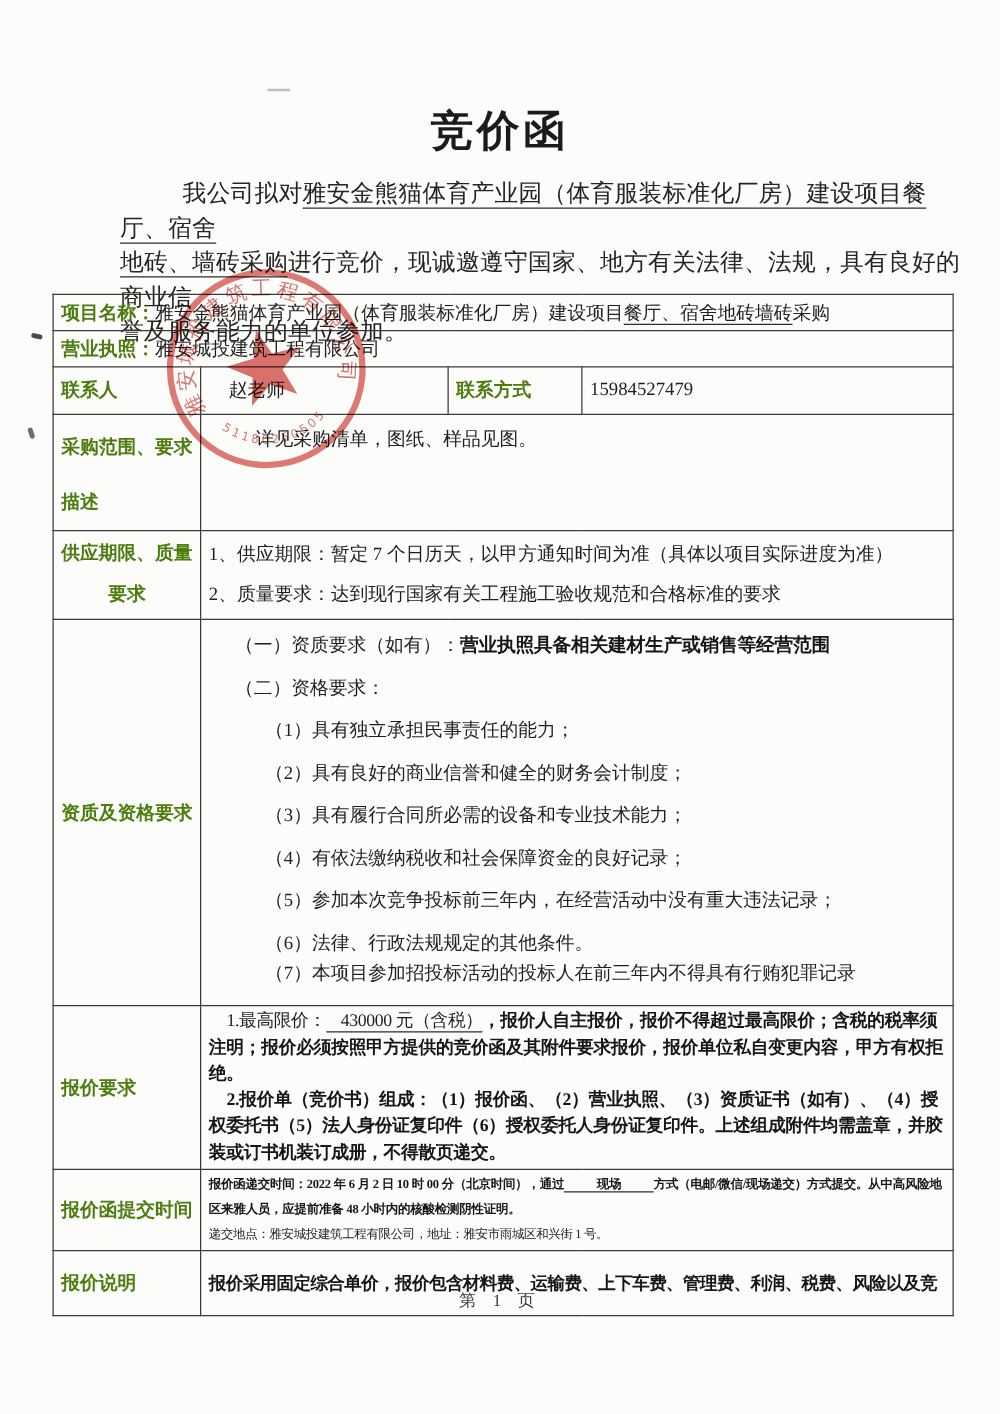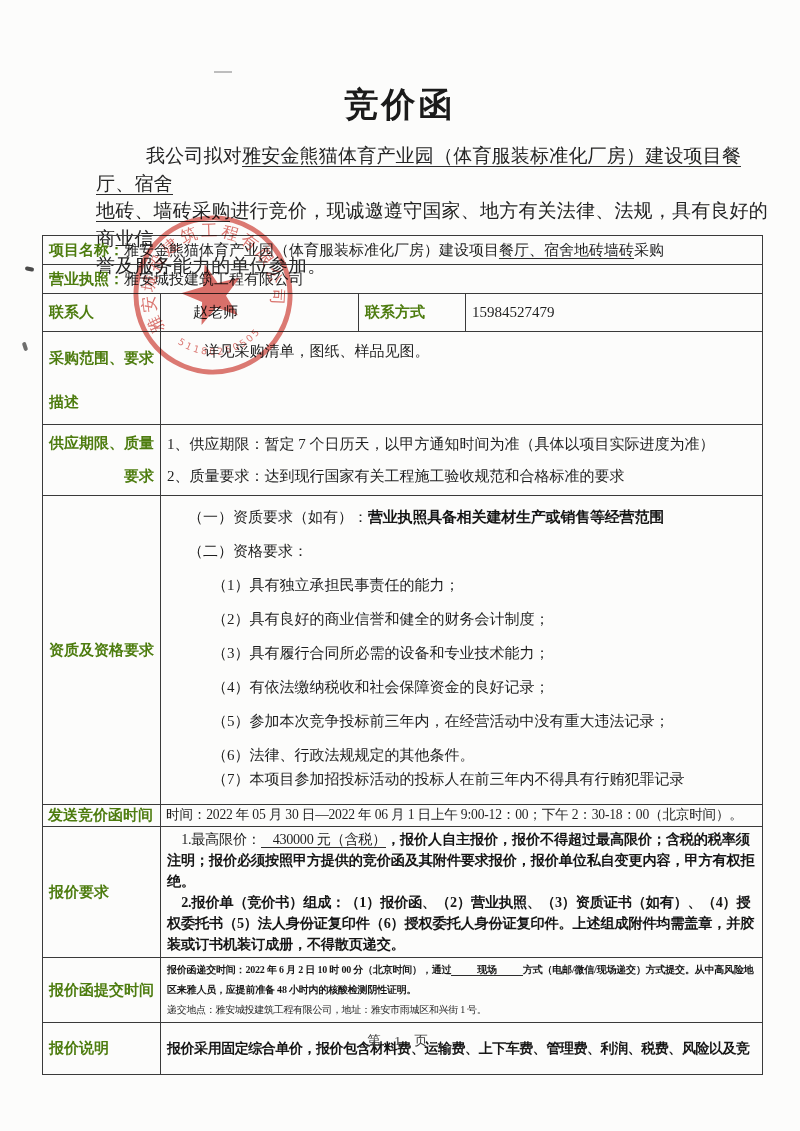--- a/index.html
+++ b/index.html
@@ -37,21 +37,21 @@
     overflow:hidden;
   }
   .lb{font-weight:700;color:#4d7c0f;}
   .val{font-weight:400;}
   .b{font-weight:700;color:#161616;letter-spacing:-0.2px;}
   
   tr.r-scope td{vertical-align:top;}
   tr.r-scope .label-cell div{line-height:40px;padding-top:4px;}
   tr.r-scope .content{padding-top:10px;text-indent:2.5em;}
   tr.r-supply .label-cell div{line-height:33px;}
-  tr.r-supply .label-line2{text-align:right;}
+  tr.r-supply .label-line2{text-align:center;}
   tr.r-supply .content{line-height:32px;}
   tr.r-qual td{vertical-align:top;margin-left:24px;}
   tr.r-qual .label-cell{vertical-align:middle;}
   tr.r-qual .content{padding-top:10px;line-height:22px;}
   tr.r-qual .content p{margin:0 0 12px 0;text-indent:1.4em;}
   tr.r-qual .content p.item{text-indent:3em;}
   tr.r-qual .content p.tight{margin-bottom:2px;}
   tr.r-send td{padding:1px 5px;}
   tr.r-send .content{font-size:13.6px;line-height:1.25;letter-spacing:-0.2px;white-space:nowrap;}
   tr.r-quote .content{font-size:14.2px;line-height:21px;letter-spacing:-0.3px;vertical-align:middle;}
@@ -99,21 +99,21 @@
         <tr class="r-project" style="height:29px">
       <td colspan="4"><span class="lb">项目名称：</span><span class="val">雅安金熊猫体育产业园（体育服装标准化厂房）建设项目</span><span class="val u">餐厅、宿舍地砖墙砖</span><span class="val">采购</span></td>
     </tr>
 
     <tr class="r-buyer" style="height:29px">
       <td colspan="4"><span class="lb">营业执照：</span><span class="val">雅安城投建筑工程有限公司</span></td>
     </tr>
 
     <tr class="r-contact" style="height:38px">
       <td class="lb">联系人</td>
-      <td class="val" style="padding-left:32px">赵老师</td>
+      <td class="val" style="padding-left:22px">赵老师</td>
       <td class="lb">联系方式</td>
       <td class="val">15984527479</td>
     </tr>
 
     <tr class="r-scope" style="height:72px">
       <td class="lb label-cell">
         <div>采购范围、要求</div>
         <div>描述</div>
       </td>
       <td colspan="3" class="content val">详见采购清单，图纸、样品见图。</td>
@@ -138,24 +138,20 @@
         <p class="item">（1）具有独立承担民事责任的能力；</p>
         <p class="item">（2）具有良好的商业信誉和健全的财务会计制度；</p>
         <p class="item">（3）具有履行合同所必需的设备和专业技术能力；</p>
         <p class="item">（4）有依法缴纳税收和社会保障资金的良好记录；</p>
         <p class="item">（5）参加本次竞争投标前三年内，在经营活动中没有重大违法记录；</p>
         <p class="item tight">（6）法律、行政法规规定的其他条件。</p>
         <p class="item">（7）本项目参加招投标活动的投标人在前三年内不得具有行贿犯罪记录</p>
       </td>
     </tr>
 
-    <tr class="r-send" style="height:21px">
-      <td class="lb">发送竞价函时间</td>
-      <td colspan="3" class="content val">时间：2022 年 05 月 30 日—2022 年 06 月 1 日上午 9:00-12：00；下午 2：30-18：00（北京时间）。</td>
-    </tr>
 
     <tr class="r-quote" style="height:105px">
       <td class="lb">报价要求</td>
       <td colspan="3" class="content">
         <p><span class="val">1.最高限价：</span><span class="val u blank-l">430000 元（含税）</span><span class="b">，报价人自主报价，报价不得超过最高限价；含税的税率须注明；报价必须按照甲方提供的竞价函及其附件要求报价，报价单位私自变更内容，甲方有权拒绝。</span></p>
         <p class="b">2.报价单（竞价书）组成：（1）报价函、（2）营业执照、（3）资质证书（如有）、（4）授权委托书（5）法人身份证复印件（6）授权委托人身份证复印件。上述组成附件均需盖章，并胶装或订书机装订成册，不得散页递交。</p>
       </td>
     </tr>
 
     <tr class="r-submit" style="height:60px">

